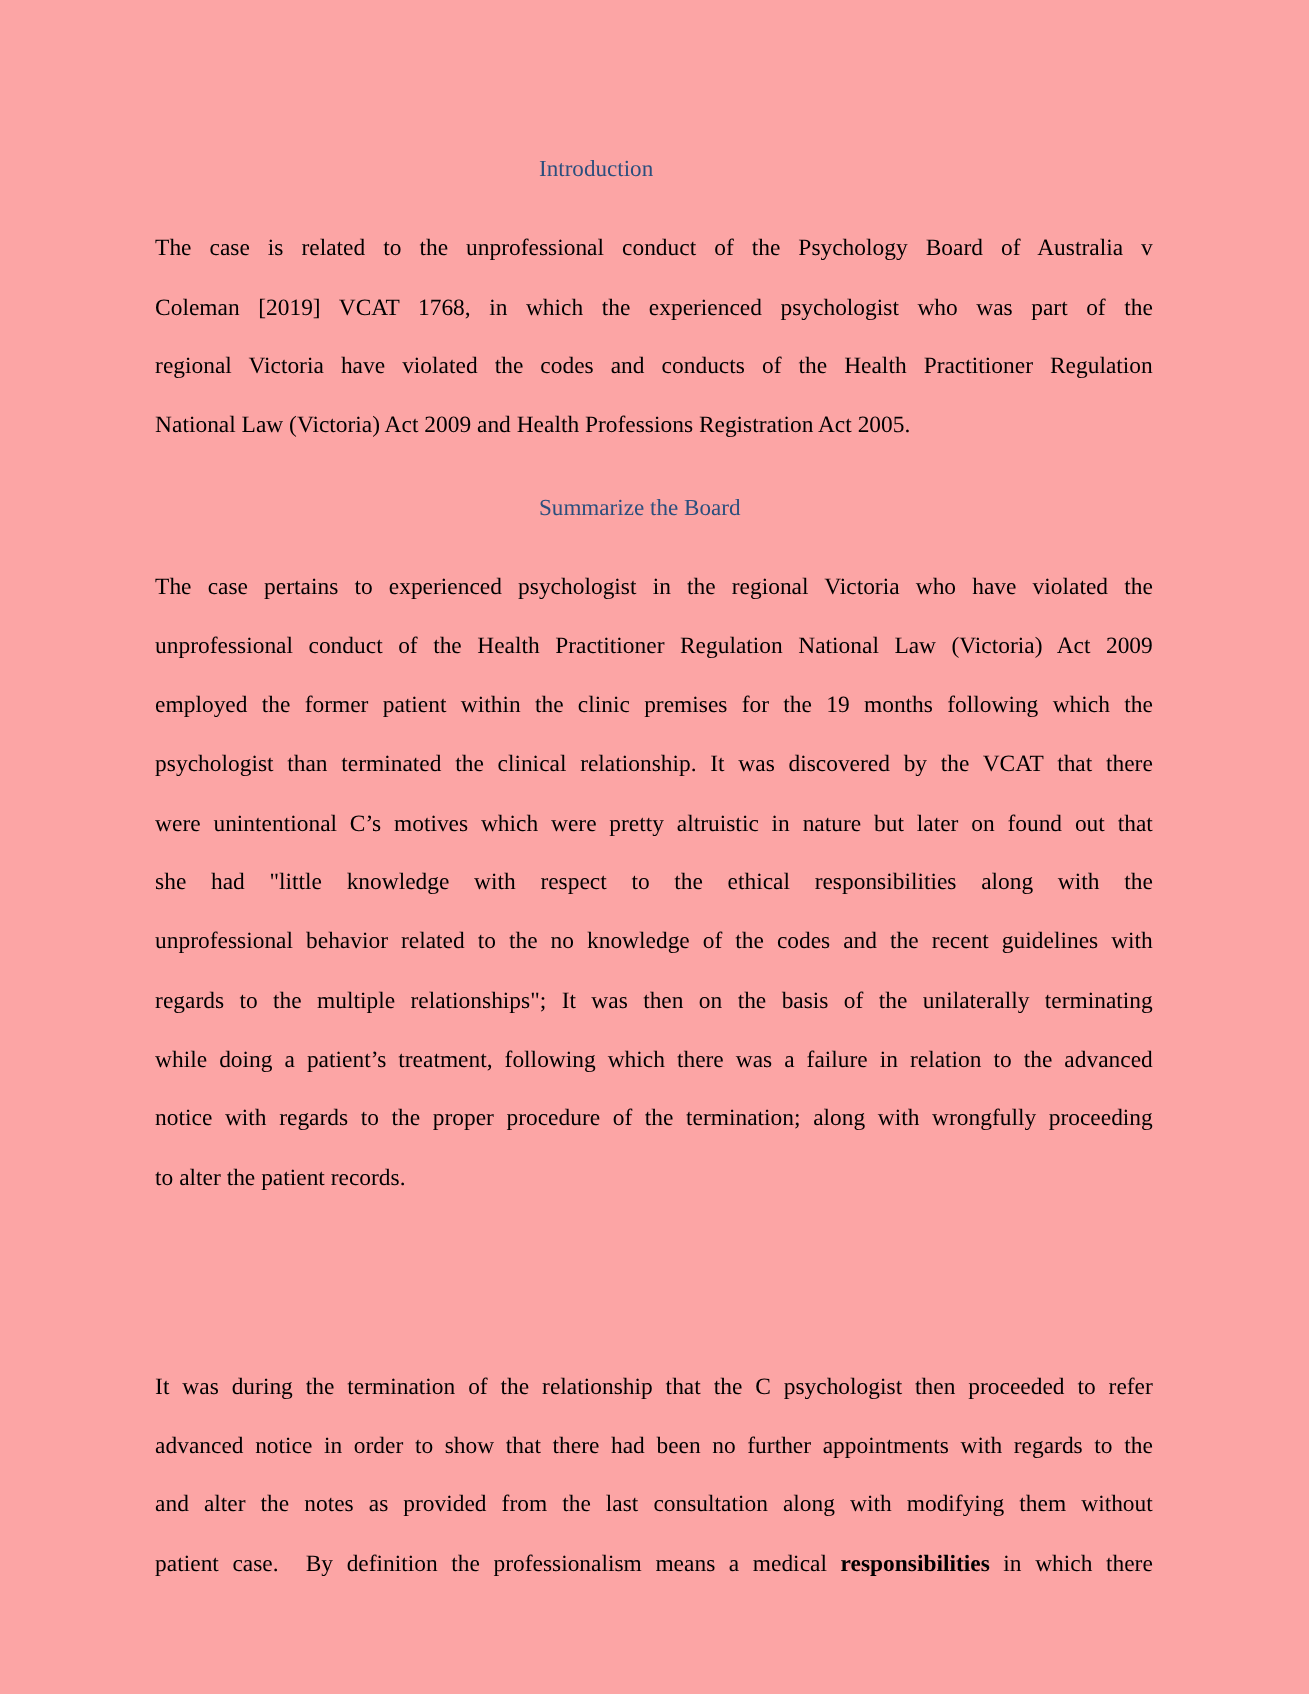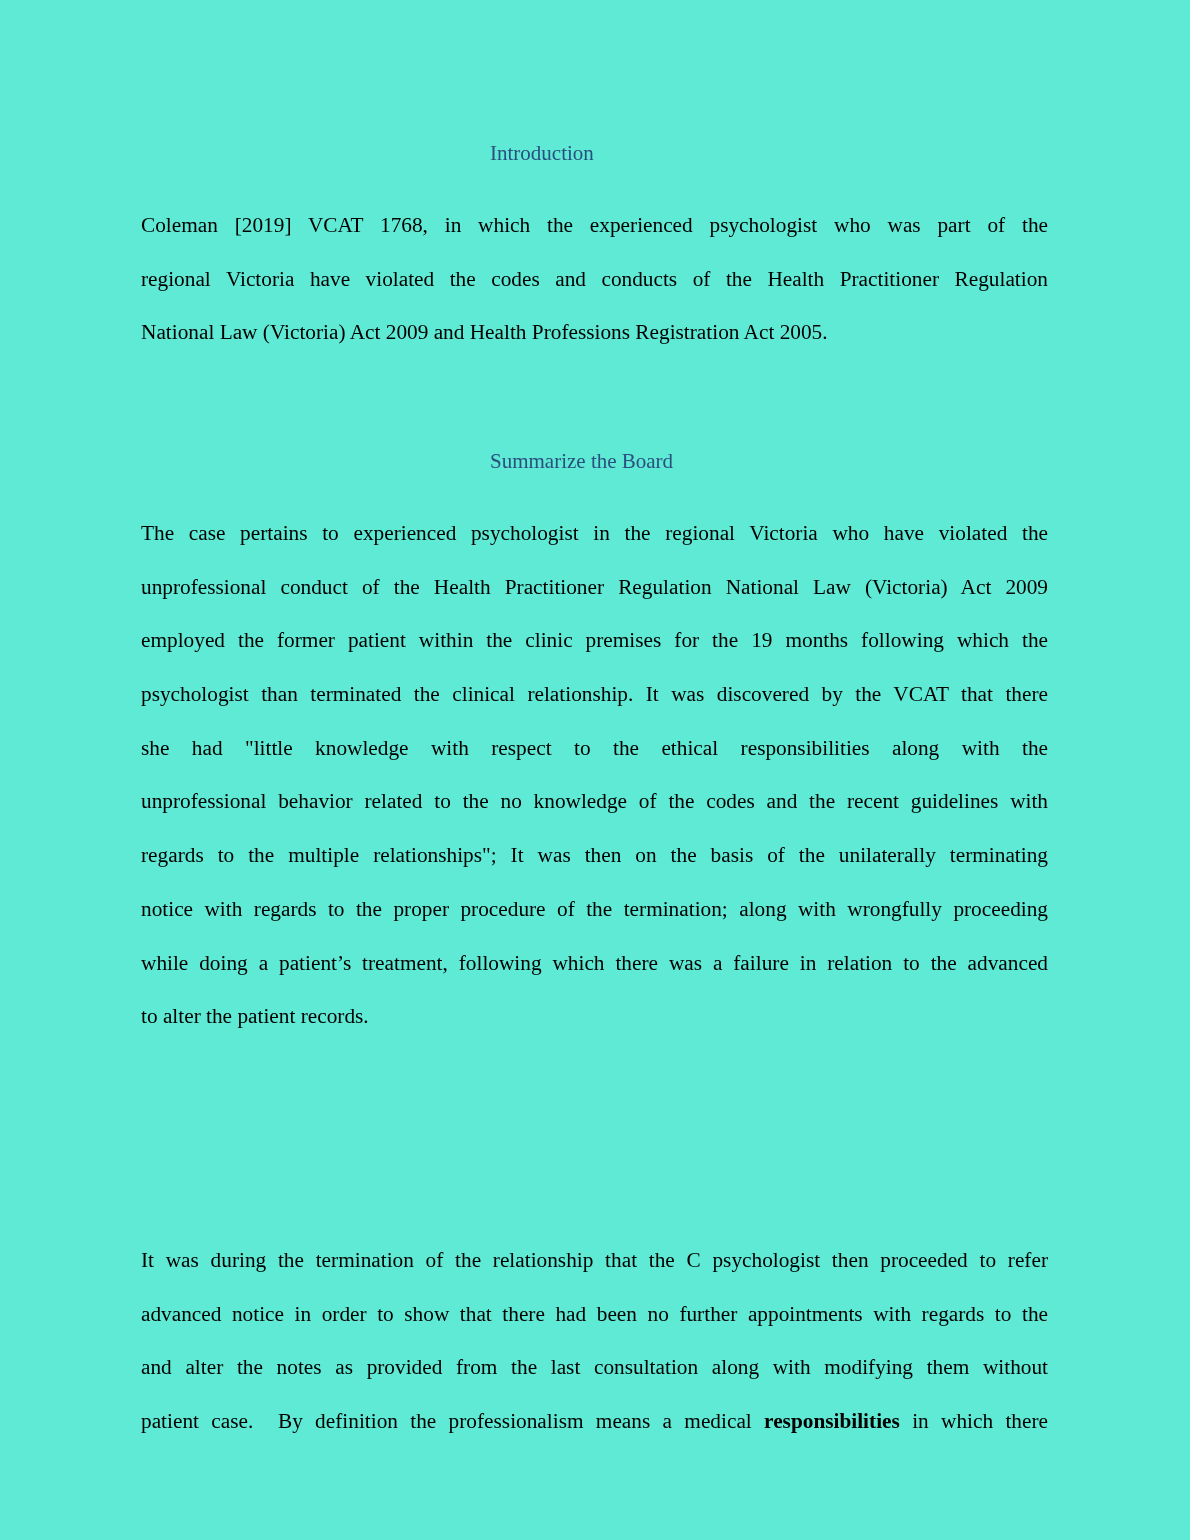--- a/index.html
+++ b/index.html
@@ -14,21 +14,21 @@
       overflow: hidden;
       font-family: "Liberation Serif", serif;
       color: #000000;
     }
     .page {
       position: absolute;
       left: 0;
       top: 0;
       width: 1190px;
       height: 1540px;
-      background: #5eead4;
+      background: #fca5a5;
     }
     .heading {
       position: absolute;
       font-family: "Liberation Serif", serif;
       font-size: 21px;
       color: #2b4f7e;
       white-space: nowrap;
       line-height: 1;
     }
     .para {
@@ -56,37 +56,39 @@
     }
   </style>
 </head>
 <body>
 
 <div class="page">
 
   <div class="heading" style="left:490px; top:143px;">Introduction</div>
 
   <div class="para" style="top:199px;">
+    <span class="line">The case is related to the unprofessional conduct of the Psychology Board of Australia v</span>
     <span class="line">Coleman [2019] VCAT 1768, in which the experienced psychologist who was part of the</span>
     <span class="line">regional Victoria have violated the codes and conducts of the Health Practitioner Regulation</span>
     <span class="line last">National Law (Victoria) Act 2009 and Health Professions Registration Act 2005.</span>
   </div>
 
   <div class="heading" style="left:490px; top:451px;">Summarize the Board</div>
 
   <div class="para" style="top:507px;">
     <span class="line">The case pertains to experienced psychologist in the regional Victoria who have violated the</span>
     <span class="line">unprofessional conduct of the Health Practitioner Regulation National Law (Victoria) Act 2009</span>
     <span class="line">employed the former patient within the clinic premises for the 19 months following which the</span>
     <span class="line">psychologist than terminated the clinical relationship. It was discovered by the VCAT that there</span>
+    <span class="line">were unintentional C’s motives which were pretty altruistic in nature but later on found out that</span>
     <span class="line">she had "little knowledge with respect to the ethical responsibilities along with the</span>
     <span class="line">unprofessional behavior related to the no knowledge of the codes and the recent guidelines with</span>
     <span class="line">regards to the multiple relationships"; It was then on the basis of the unilaterally terminating</span>
+    <span class="line">while doing a patient’s treatment, following which there was a failure in relation to the advanced</span>
     <span class="line">notice with regards to the proper procedure of the termination; along with wrongfully proceeding</span>
-    <span class="line">while doing a patient’s treatment, following which there was a failure in relation to the advanced</span>
     <span class="line last">to alter the patient records.</span>
   </div>
 
   <div class="para" style="top:1234px;">
     <span class="line">It was during the termination of the relationship that the C psychologist then proceeded to refer</span>
     <span class="line">advanced notice in order to show that there had been no further appointments with regards to the</span>
     <span class="line">and alter the notes as provided from the last consultation along with modifying them without</span>
     <span class="line"><span style="white-space:pre;">patient case.  By definition the professionalism means a medical </span><span class="bold">responsibilities</span><span style="white-space:pre;"> in which there</span></span>
   </div>
 

